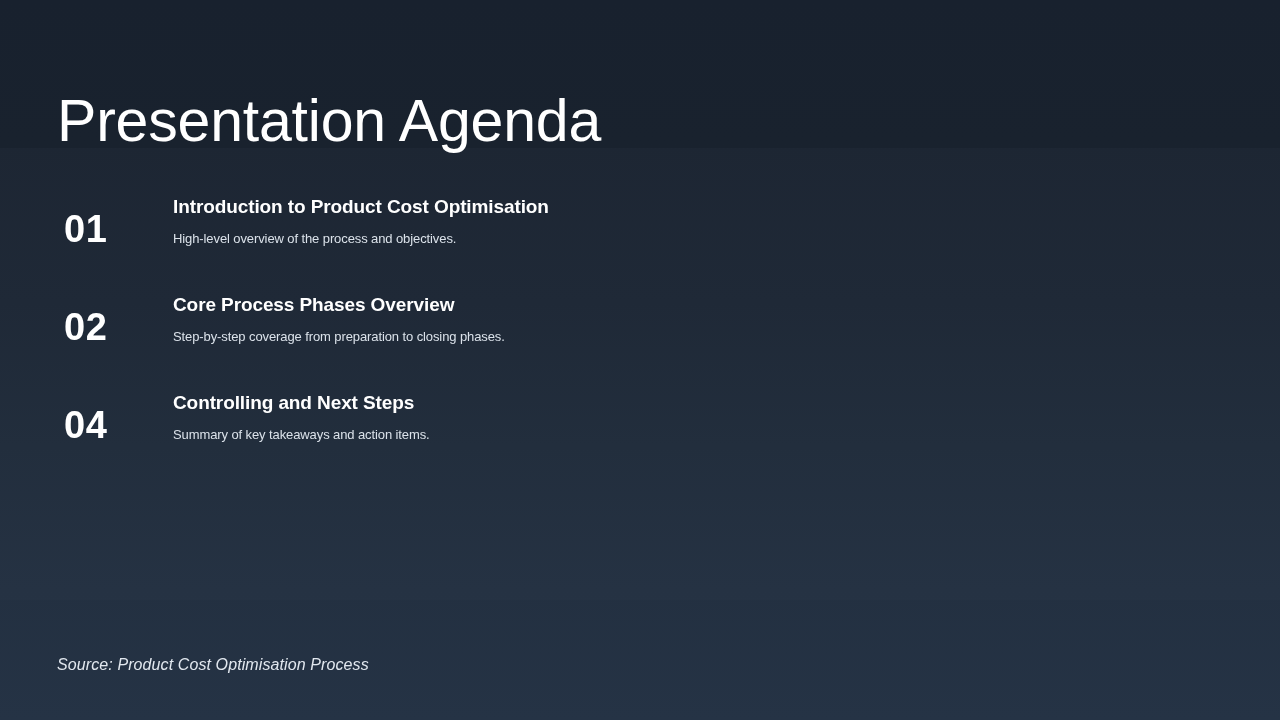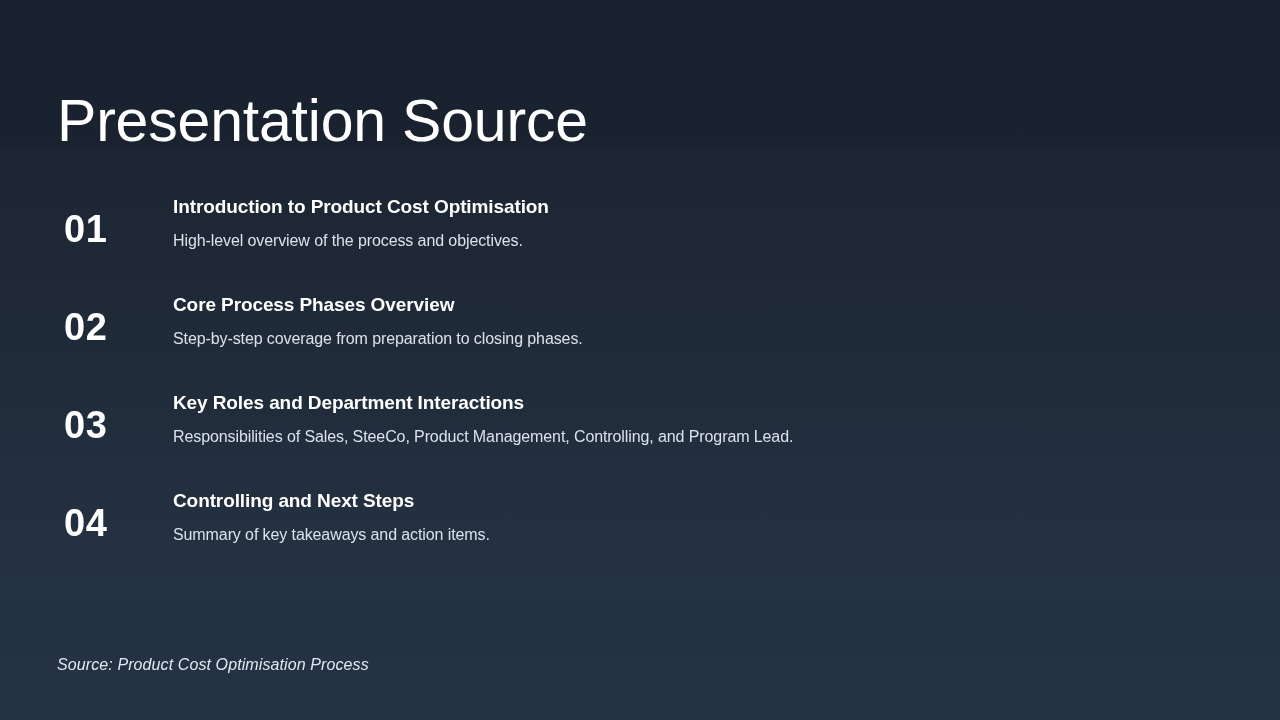--- a/index.html
+++ b/index.html
@@ -96,21 +96,21 @@
     font-size: 19px;
     font-weight: 700;
     color: #ffffff;
     line-height: 1.18;
     letter-spacing: -0.1px;
     white-space: nowrap;
   }
 
   .item-desc {
     margin-top: 13px;
-    font-size: 16px;
+    font-size: 13px;
     font-weight: 400;
     color: #dbe2ea;
     line-height: 1.2;
     letter-spacing: -0.1px;
     white-space: nowrap;
   }
 
   .source-note {
     position: absolute;
     left: 57px;
@@ -124,47 +124,40 @@
   }
 </style>
 </head>
 <body>
 
 <div class="slide">
 
   <div class="band-top"></div>
   <div class="band-mid"></div>
 
-  <h1 class="slide-title">Presentation Source</h1>
+  <h1 class="slide-title">Presentation Agenda</h1>
 
   <div class="agenda-list">
 
     <div class="agenda-item">
       <div class="item-number">01</div>
       <div class="item-body">
         <div class="item-heading">Introduction to Product Cost Optimisation</div>
         <div class="item-desc">High-level overview of the process and objectives.</div>
       </div>
     </div>
 
     <div class="agenda-item">
       <div class="item-number">02</div>
       <div class="item-body">
         <div class="item-heading">Core Process Phases Overview</div>
         <div class="item-desc">Step-by-step coverage from preparation to closing phases.</div>
       </div>
     </div>
 
-    <div class="agenda-item">
-      <div class="item-number">03</div>
-      <div class="item-body">
-        <div class="item-heading">Key Roles and Department Interactions</div>
-        <div class="item-desc">Responsibilities of Sales, SteeCo, Product Management, Controlling, and Program Lead.</div>
-      </div>
-    </div>
 
     <div class="agenda-item">
       <div class="item-number">04</div>
       <div class="item-body">
         <div class="item-heading">Controlling and Next Steps</div>
         <div class="item-desc">Summary of key takeaways and action items.</div>
       </div>
     </div>
 
   </div>

